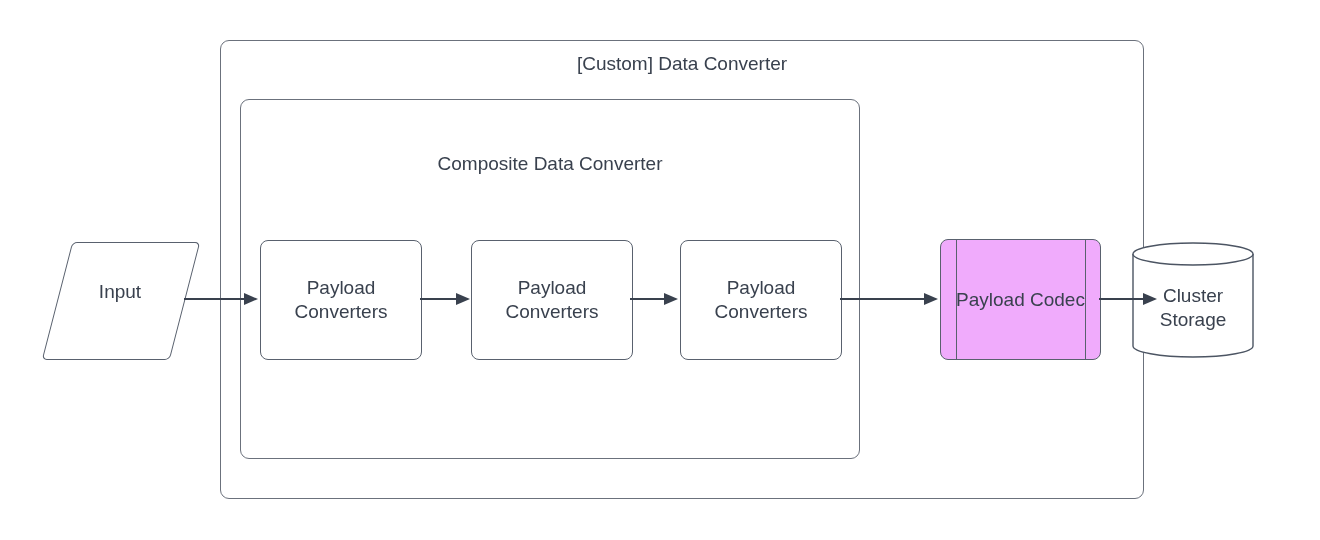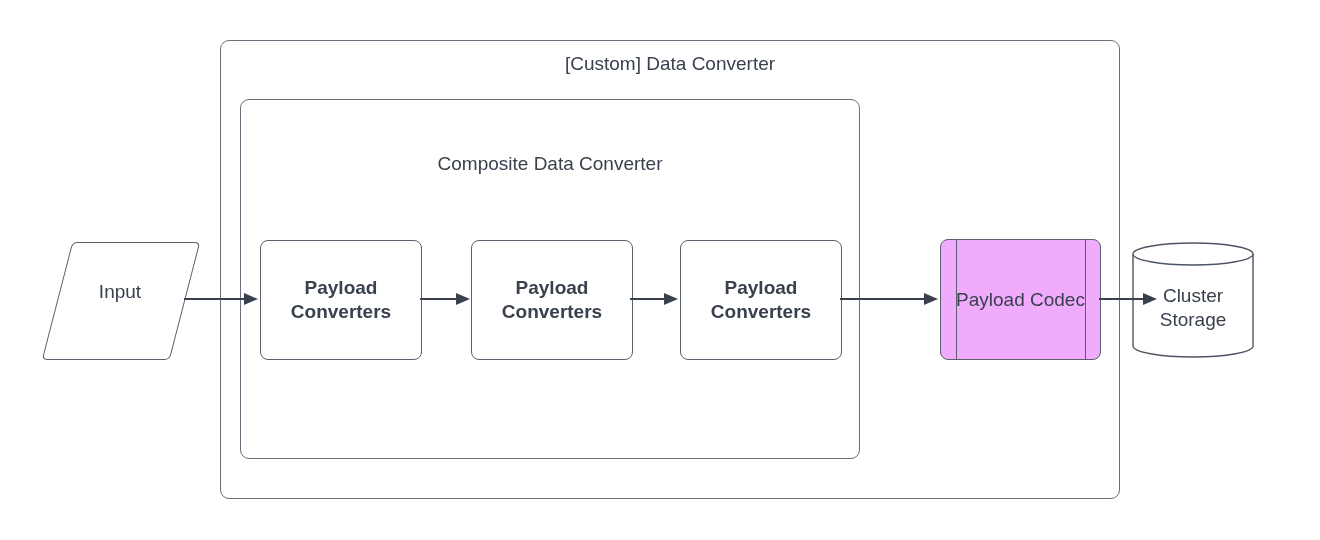--- a/index.html
+++ b/index.html
@@ -15,21 +15,21 @@
     background: #ffffff;
     overflow: hidden;
     color: #39414e;
   }
   .container {
     position: absolute;
     border: 1px solid #6b717c;
     border-radius: 9px;
     background: transparent;
   }
-  .container-outer { left: 220px; top: 40px;  width: 898px; height: 457px; }
+  .container-outer { left: 220px; top: 40px;  width: 898px; height: 457px; padding-left: 24px; }
   .container-inner { left: 240px; top: 99px;  width: 618px; height: 358px; }
   .container-title {
     position: absolute;
     left: 0; right: 0;
     text-align: center;
     font-size: 19px;
     line-height: 24px;
     color: #39414e;
     white-space: nowrap;
   }
@@ -50,21 +50,20 @@
 
   
   .box {
     position: absolute;
     width: 160px;
     height: 118px;
     top: 240px;
     border: 1px solid #59616e;
     border-radius: 8px;
     background: #ffffff;
-    font-weight: bold;
   }
   .box-1 { left: 260px; }
   .box-2 { left: 471px; }
   .box-3 { left: 680px; }
 
   
   .codec {
     position: absolute;
     left: 940px; top: 239px;
     width: 159px; height: 119px;

